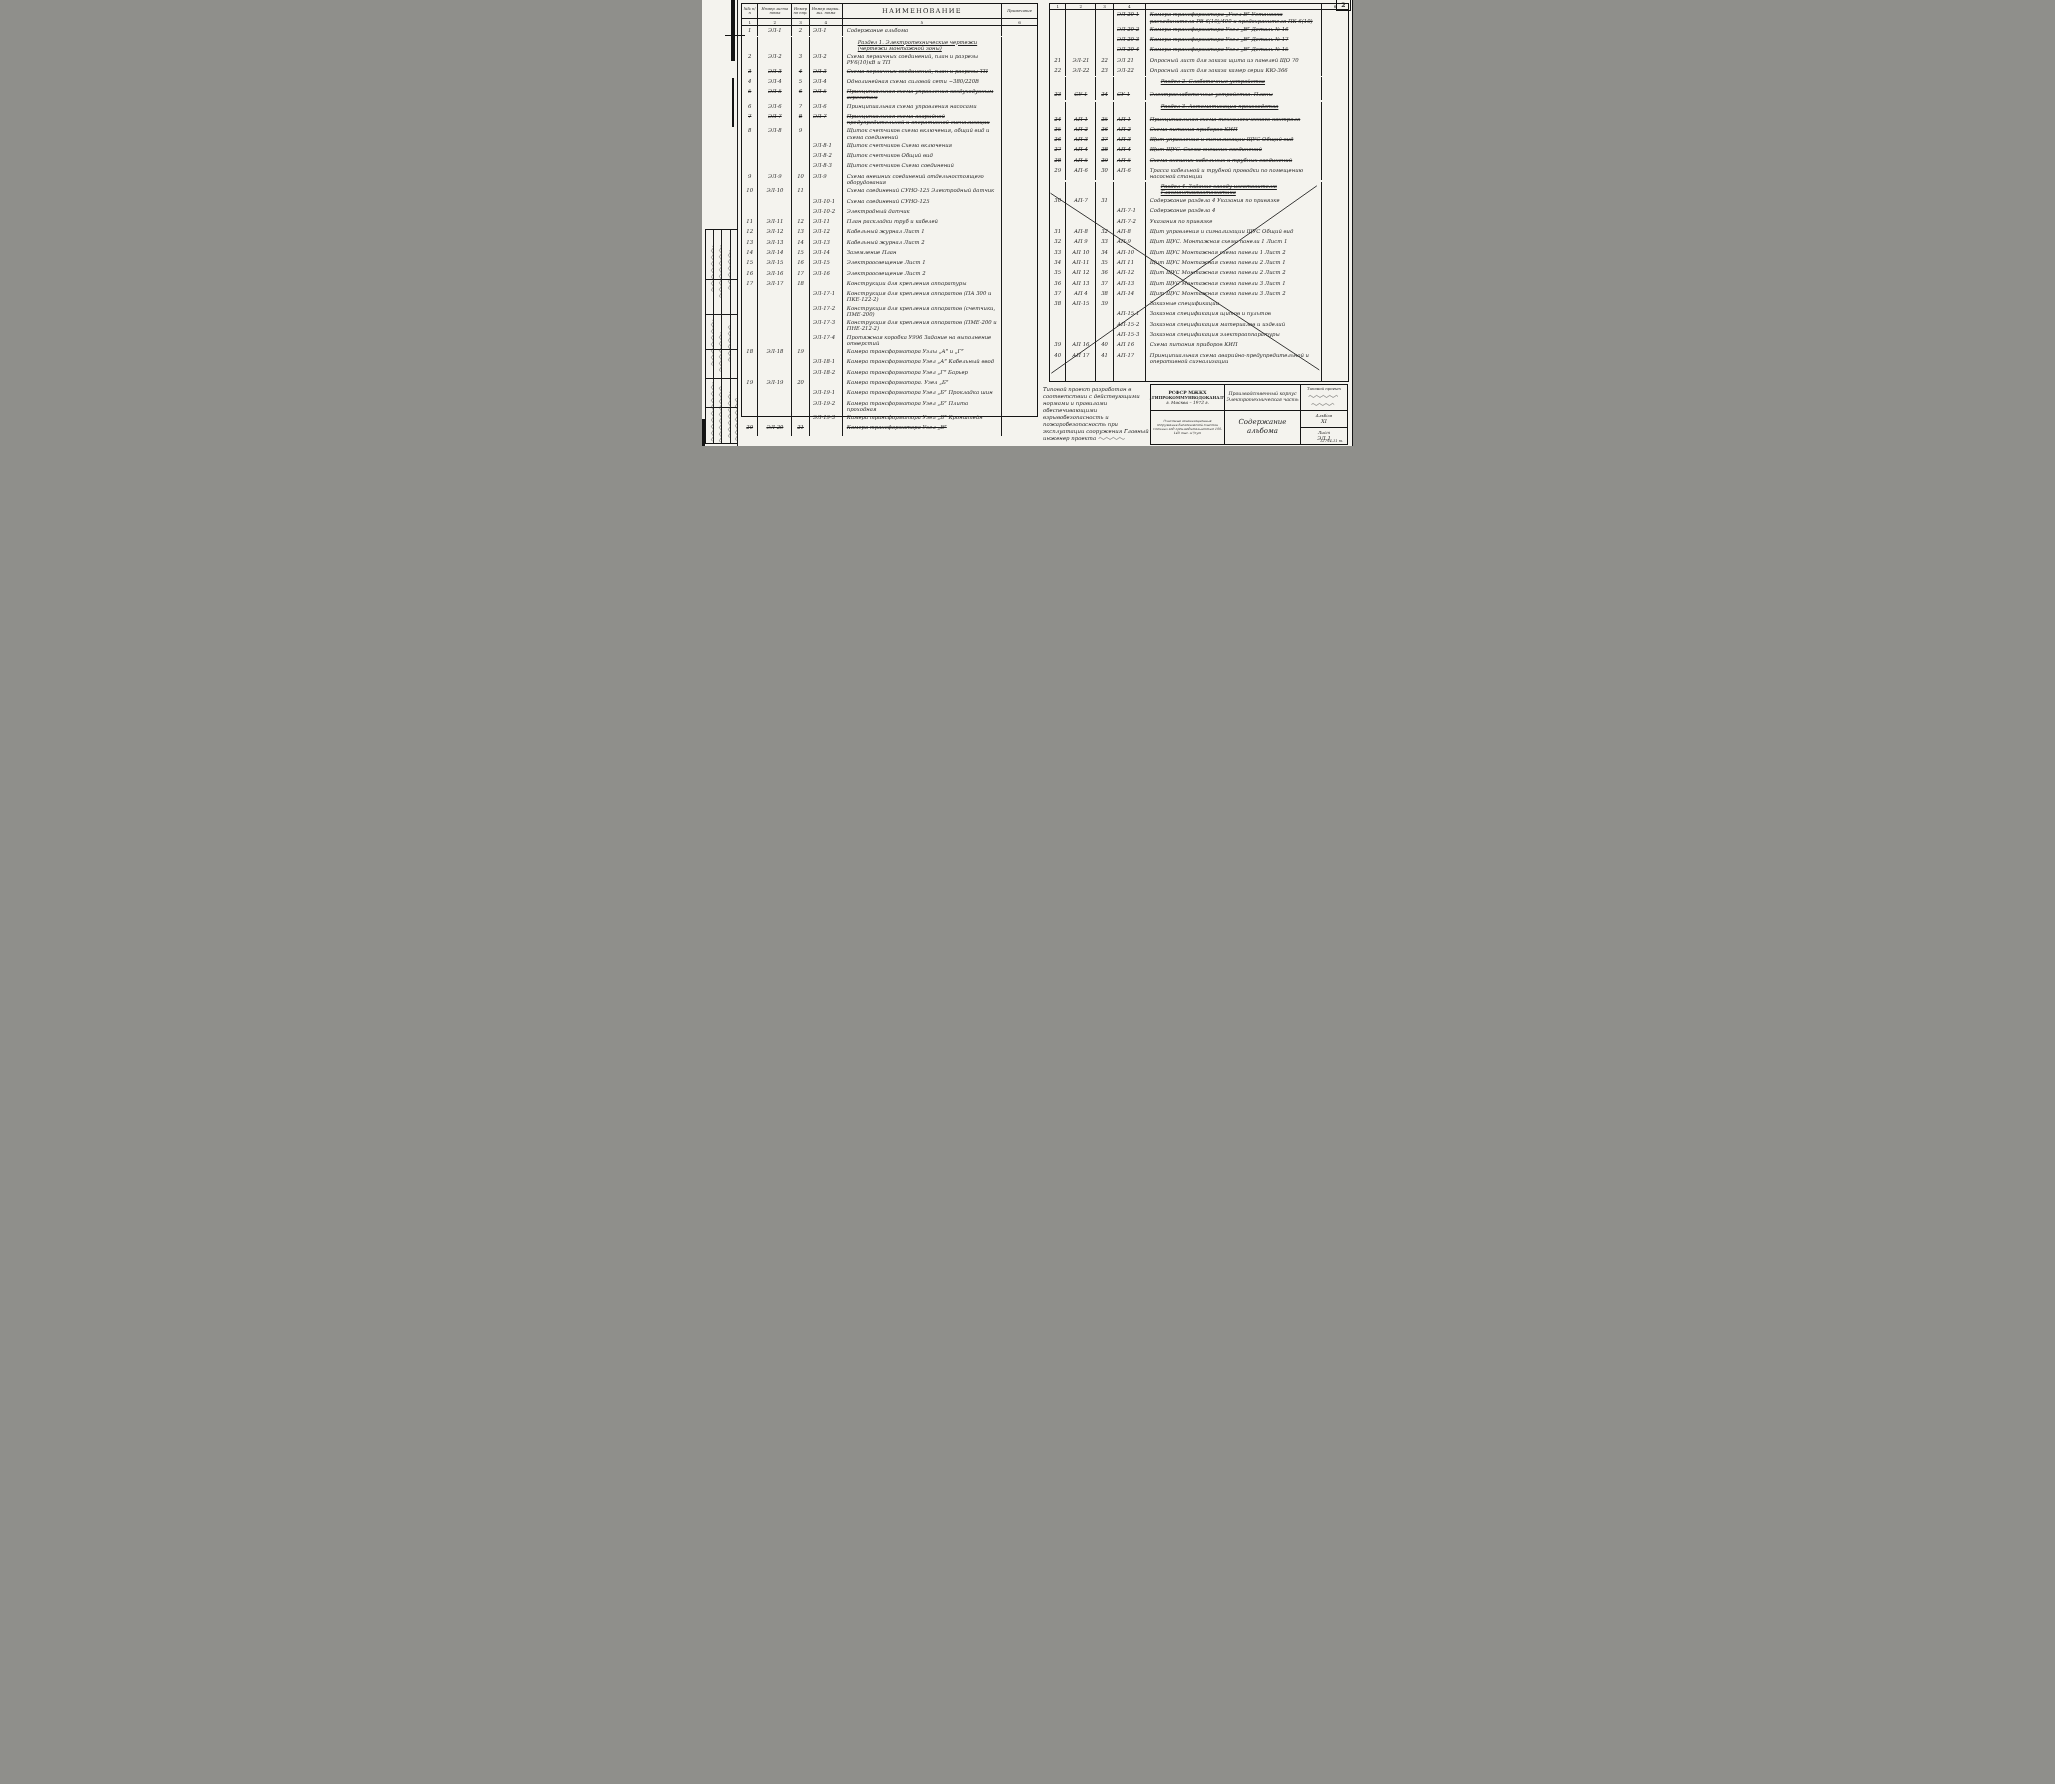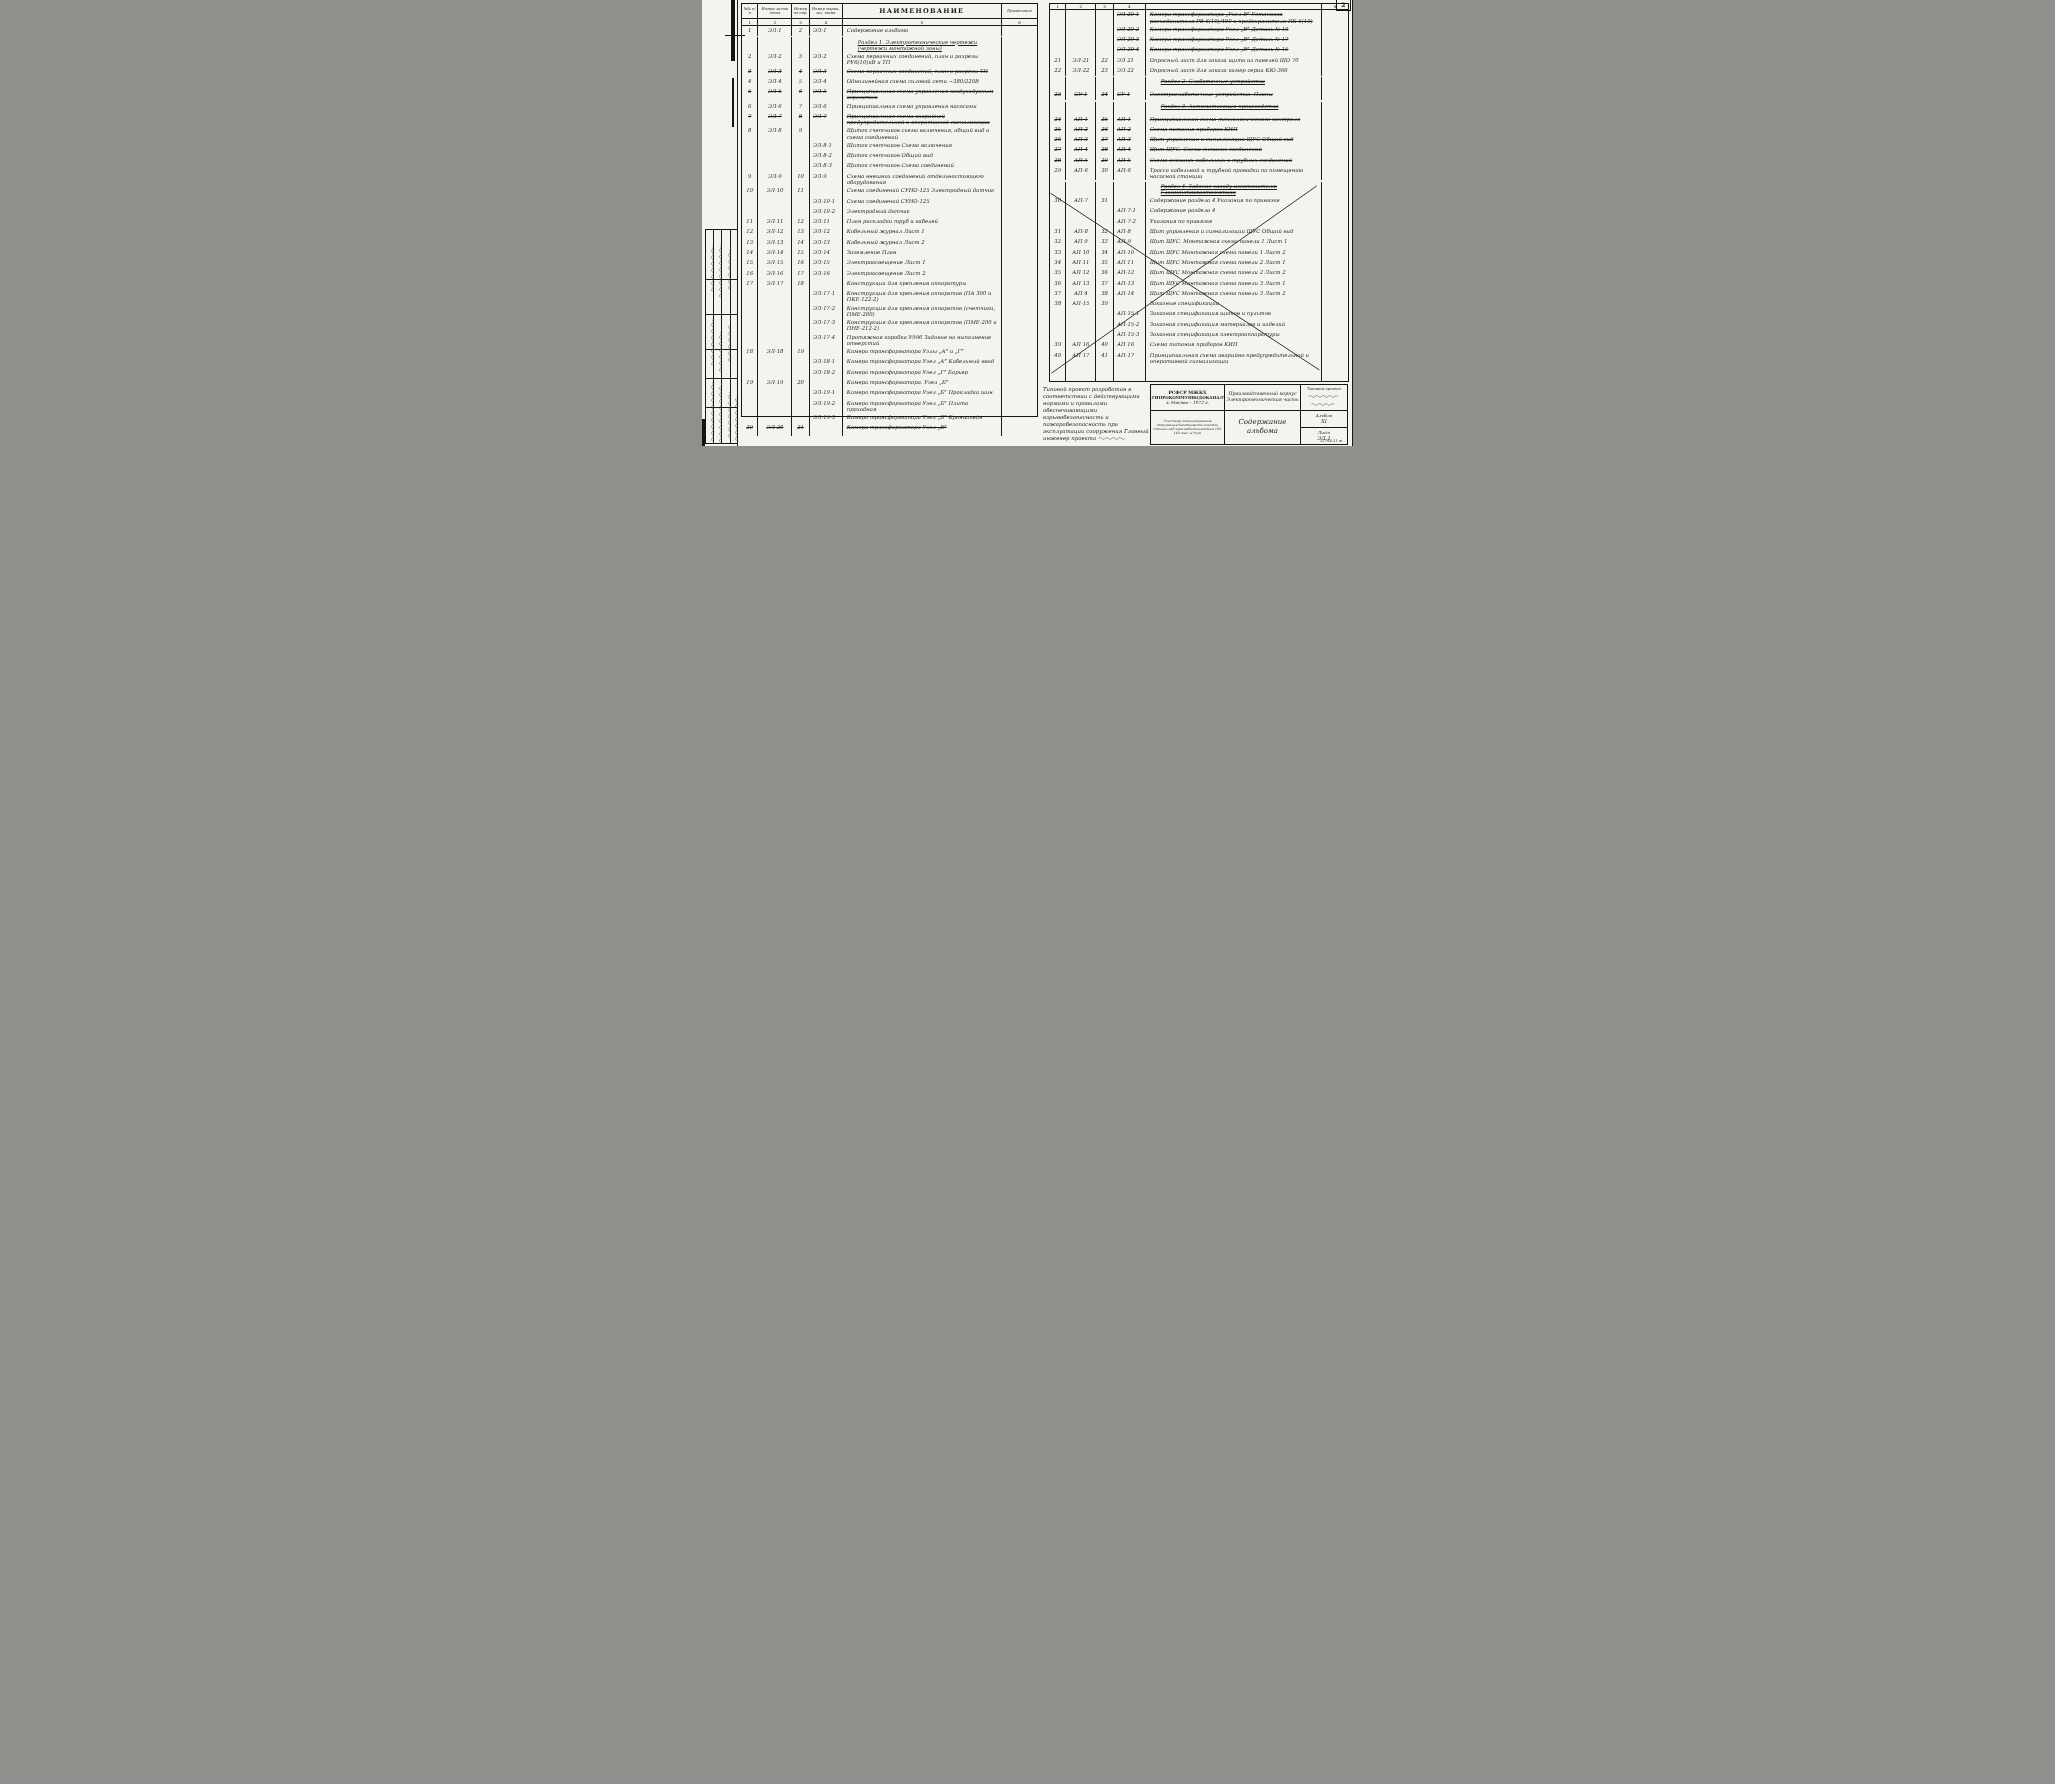--- a/index.html
+++ b/index.html
@@ -37,21 +37,21 @@
   .section { min-height:14px; padding-top:1.2px; }
   .section .c5 { padding-left:15px; }
   .nm { white-space:pre-line; }
   span.u { text-decoration: underline; }
   span.s { text-decoration: line-through; text-decoration-thickness:0.6px; }
   span.u.s { text-decoration: underline line-through; }
   
   .hrow1 { display:flex; border-bottom:0.6px solid #1a1a1a; min-height:15px; font-size:3.7px;
            line-height:1.12; text-align:center; font-style:italic; }
   .hrow1 .tcell { display:flex; align-items:center; justify-content:center; padding:0.8px; }
-  .hrow1 .name-h span { font-size:6.6px; letter-spacing:1.2px; font-weight:700; font-style:normal;text-align:right; }
+  .hrow1 .name-h span { font-size:6.6px; letter-spacing:1.2px; font-weight:400; font-style:normal;text-align:right; }
   .hrow2 { display:flex; border-bottom:0.6px solid #1a1a1a; min-height:6.6px; font-size:4.1px;
            font-style:normal; text-align:center; }
   .hrow2 .tcell { padding:0.4px 0.8px 0; }
   
   .cross-overlay { position:absolute; left:0; top:0; pointer-events:none; }
   
   .sheet-box { position:absolute; left:634px; top:0; width:15px; height:10.7px;
                border:0.7px solid #111; border-top:none;
                display:flex; align-items:center; justify-content:center;
                font-size:6.2px; font-weight:700; }

